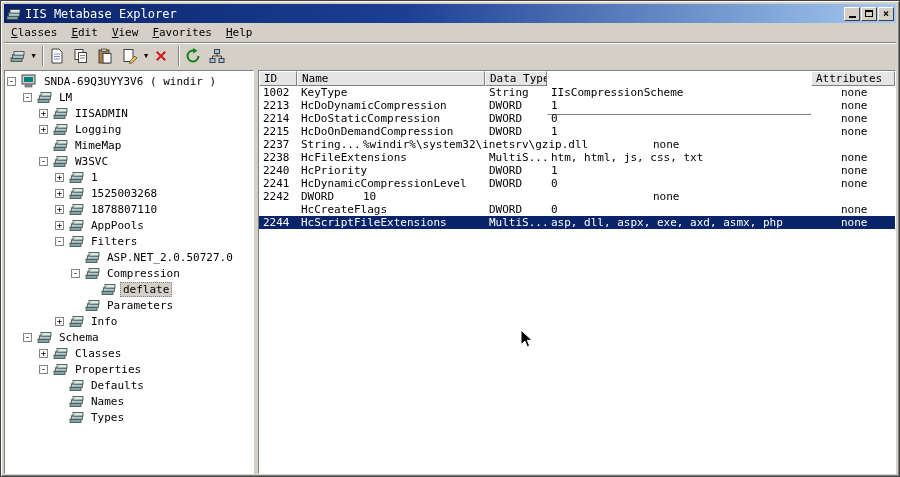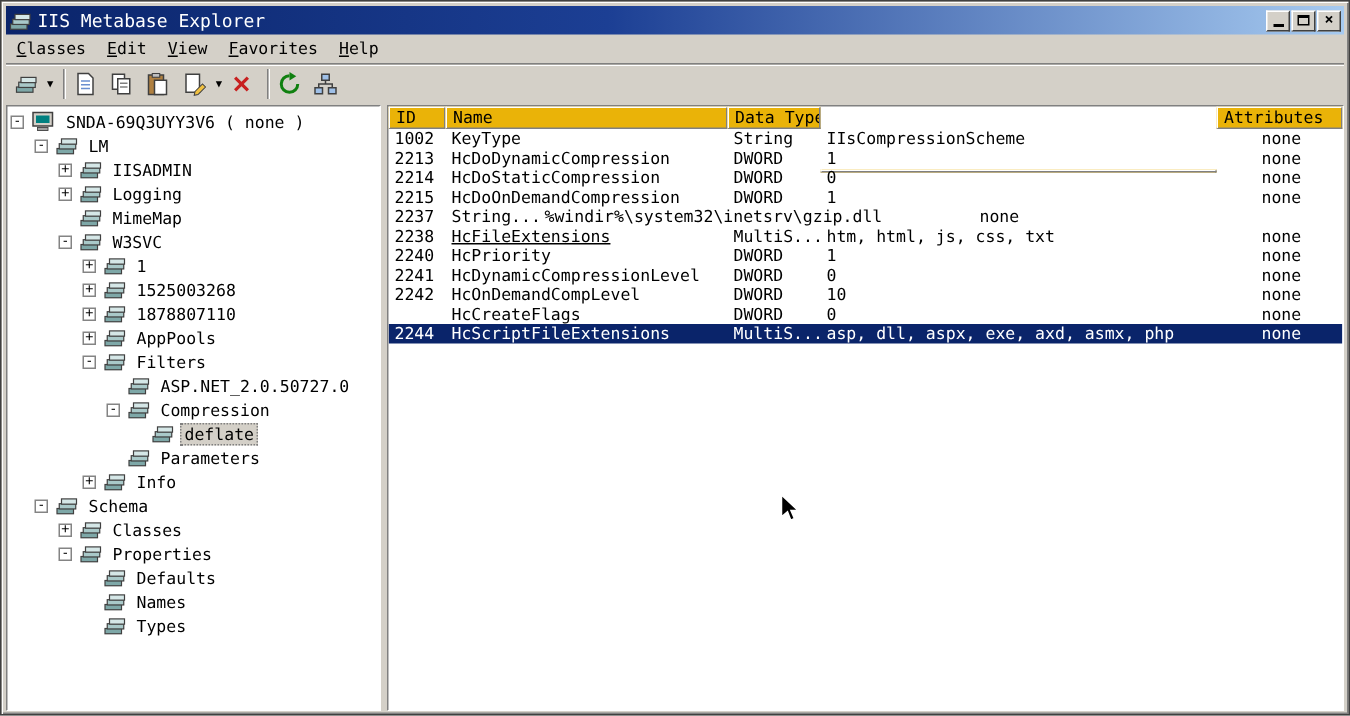--- a/index.html
+++ b/index.html
@@ -58,21 +58,21 @@
     width:9px;height:9px;flex:none;border:1px solid #848484;background:#fff;
     font-size:9px;line-height:7px;text-align:center;margin:0 5px 0 2px;color:#000;
   }
   .t-exp-blank{width:16px;flex:none;}
   .t-icon{flex:none;margin-right:4px;display:flex;align-items:center;}
   .t-label{padding:1px 3px;}
   .t-label.sel{background:#d4d0c8;border:1px dotted #808080;padding:0 2px;}
   
   .list-header{display:flex;height:15px;flex:none;}
   .hcell{
-    background:#eab308;border:1px solid;border-color:#fff #808080 #808080 #fff;
+    background:#e5e5e5;border:1px solid;border-color:#fff #808080 #808080 #fff;
     padding:0 4px;white-space:nowrap;overflow:hidden;flex:none;font-size:11px;line-height:13px;
   }
   .hcell.fill{flex:1;}
   .list-body{flex:1;overflow:hidden;}
   .list-row{display:flex;height:13px;line-height:13px;}
   .cell{padding:0 4px;white-space:nowrap;overflow:hidden;flex:none;}
   .cell.fill{flex:1;}
   .list-row.sel{background:#0a246a;color:#fff;}
   
   .cursor{position:absolute;left:519px;top:328px;pointer-events:none;}
@@ -188,21 +188,21 @@
     <div class="tree-panel">
         <div class="tree-row">
           <span class="t-exp">-</span>
           <span class="t-icon">
             <svg width="16" height="14" viewBox="0 0 16 14">
               <rect x="1" y="1" width="13" height="9" fill="#d4d0c8" stroke="#404040"></rect>
               <rect x="3" y="3" width="9" height="5" fill="#008080"></rect>
               <rect x="4" y="11" width="7" height="2" fill="#a0a0a0" stroke="#404040" stroke-width="0.6"></rect>
             </svg>
           </span>
-          <span class="t-label">SNDA-69Q3UYY3V6 ( none )</span>
+          <span class="t-label">SNDA-69Q3UYY3V6 ( windir )</span>
         </div>
         <div class="tree-row">
           <span class="t-indent"></span>
           <span class="t-exp">-</span>
           <span class="t-icon">
             <svg width="15" height="14" viewBox="0 0 15 14">
               <rect x="1" y="9" width="11" height="3.5" fill="#7ea8a8" stroke="#404040" stroke-width="0.8"></rect>
               <rect x="2.5" y="5.8" width="11" height="3.5" fill="#a9c9c9" stroke="#404040" stroke-width="0.8"></rect>
               <rect x="4" y="2.6" width="10" height="3.5" fill="#d5e7e7" stroke="#404040" stroke-width="0.8"></rect>
             </svg>
@@ -526,42 +526,41 @@
             <span class="cell fill">none</span>
           </div>
           <div class="list-row">
             <span class="cell" style="width: 38px;">2237</span>
             <span class="cell" style="width: 62px;">String...</span>
             <span class="cell" style="width: 290px;">%windir%\system32\inetsrv\gzip.dll</span>
             <span class="cell fill">none</span>
           </div>
           <div class="list-row">
             <span class="cell" style="width: 38px;">2238</span>
-            <span class="cell" style="width: 188px; text-decoration: underline;">HcFileExtensions</span>
+            <span class="cell" style="width: 188px;">HcFileExtensions</span>
             <span class="cell" style="width: 62px;">MultiS...</span>
             <span class="cell" style="width: 290px;">htm, html, js, css, txt</span>
             <span class="cell fill">none</span>
           </div>
           <div class="list-row">
             <span class="cell" style="width: 38px;">2240</span>
             <span class="cell" style="width: 188px;">HcPriority</span>
             <span class="cell" style="width: 62px;">DWORD</span>
             <span class="cell" style="width: 290px;">1</span>
             <span class="cell fill">none</span>
           </div>
           <div class="list-row">
             <span class="cell" style="width: 38px;">2241</span>
             <span class="cell" style="width: 188px;">HcDynamicCompressionLevel</span>
             <span class="cell" style="width: 62px;">DWORD</span>
             <span class="cell" style="width: 290px;">0</span>
             <span class="cell fill">none</span>
           </div>
           <div class="list-row">
             <span class="cell" style="width: 38px;">2242</span>
-            <span class="cell" style="width: 188px;">HcOnDemandCompLevel</span>
             <span class="cell" style="width: 62px;">DWORD</span>
             <span class="cell" style="width: 290px;">10</span>
             <span class="cell fill">none</span>
           </div>
           <div class="list-row">
             <span class="cell" style="width: 38px; margin-top: 16px;">2243</span>
             <span class="cell" style="width: 188px;">HcCreateFlags</span>
             <span class="cell" style="width: 62px;">DWORD</span>
             <span class="cell" style="width: 290px;">0</span>
             <span class="cell fill">none</span>

